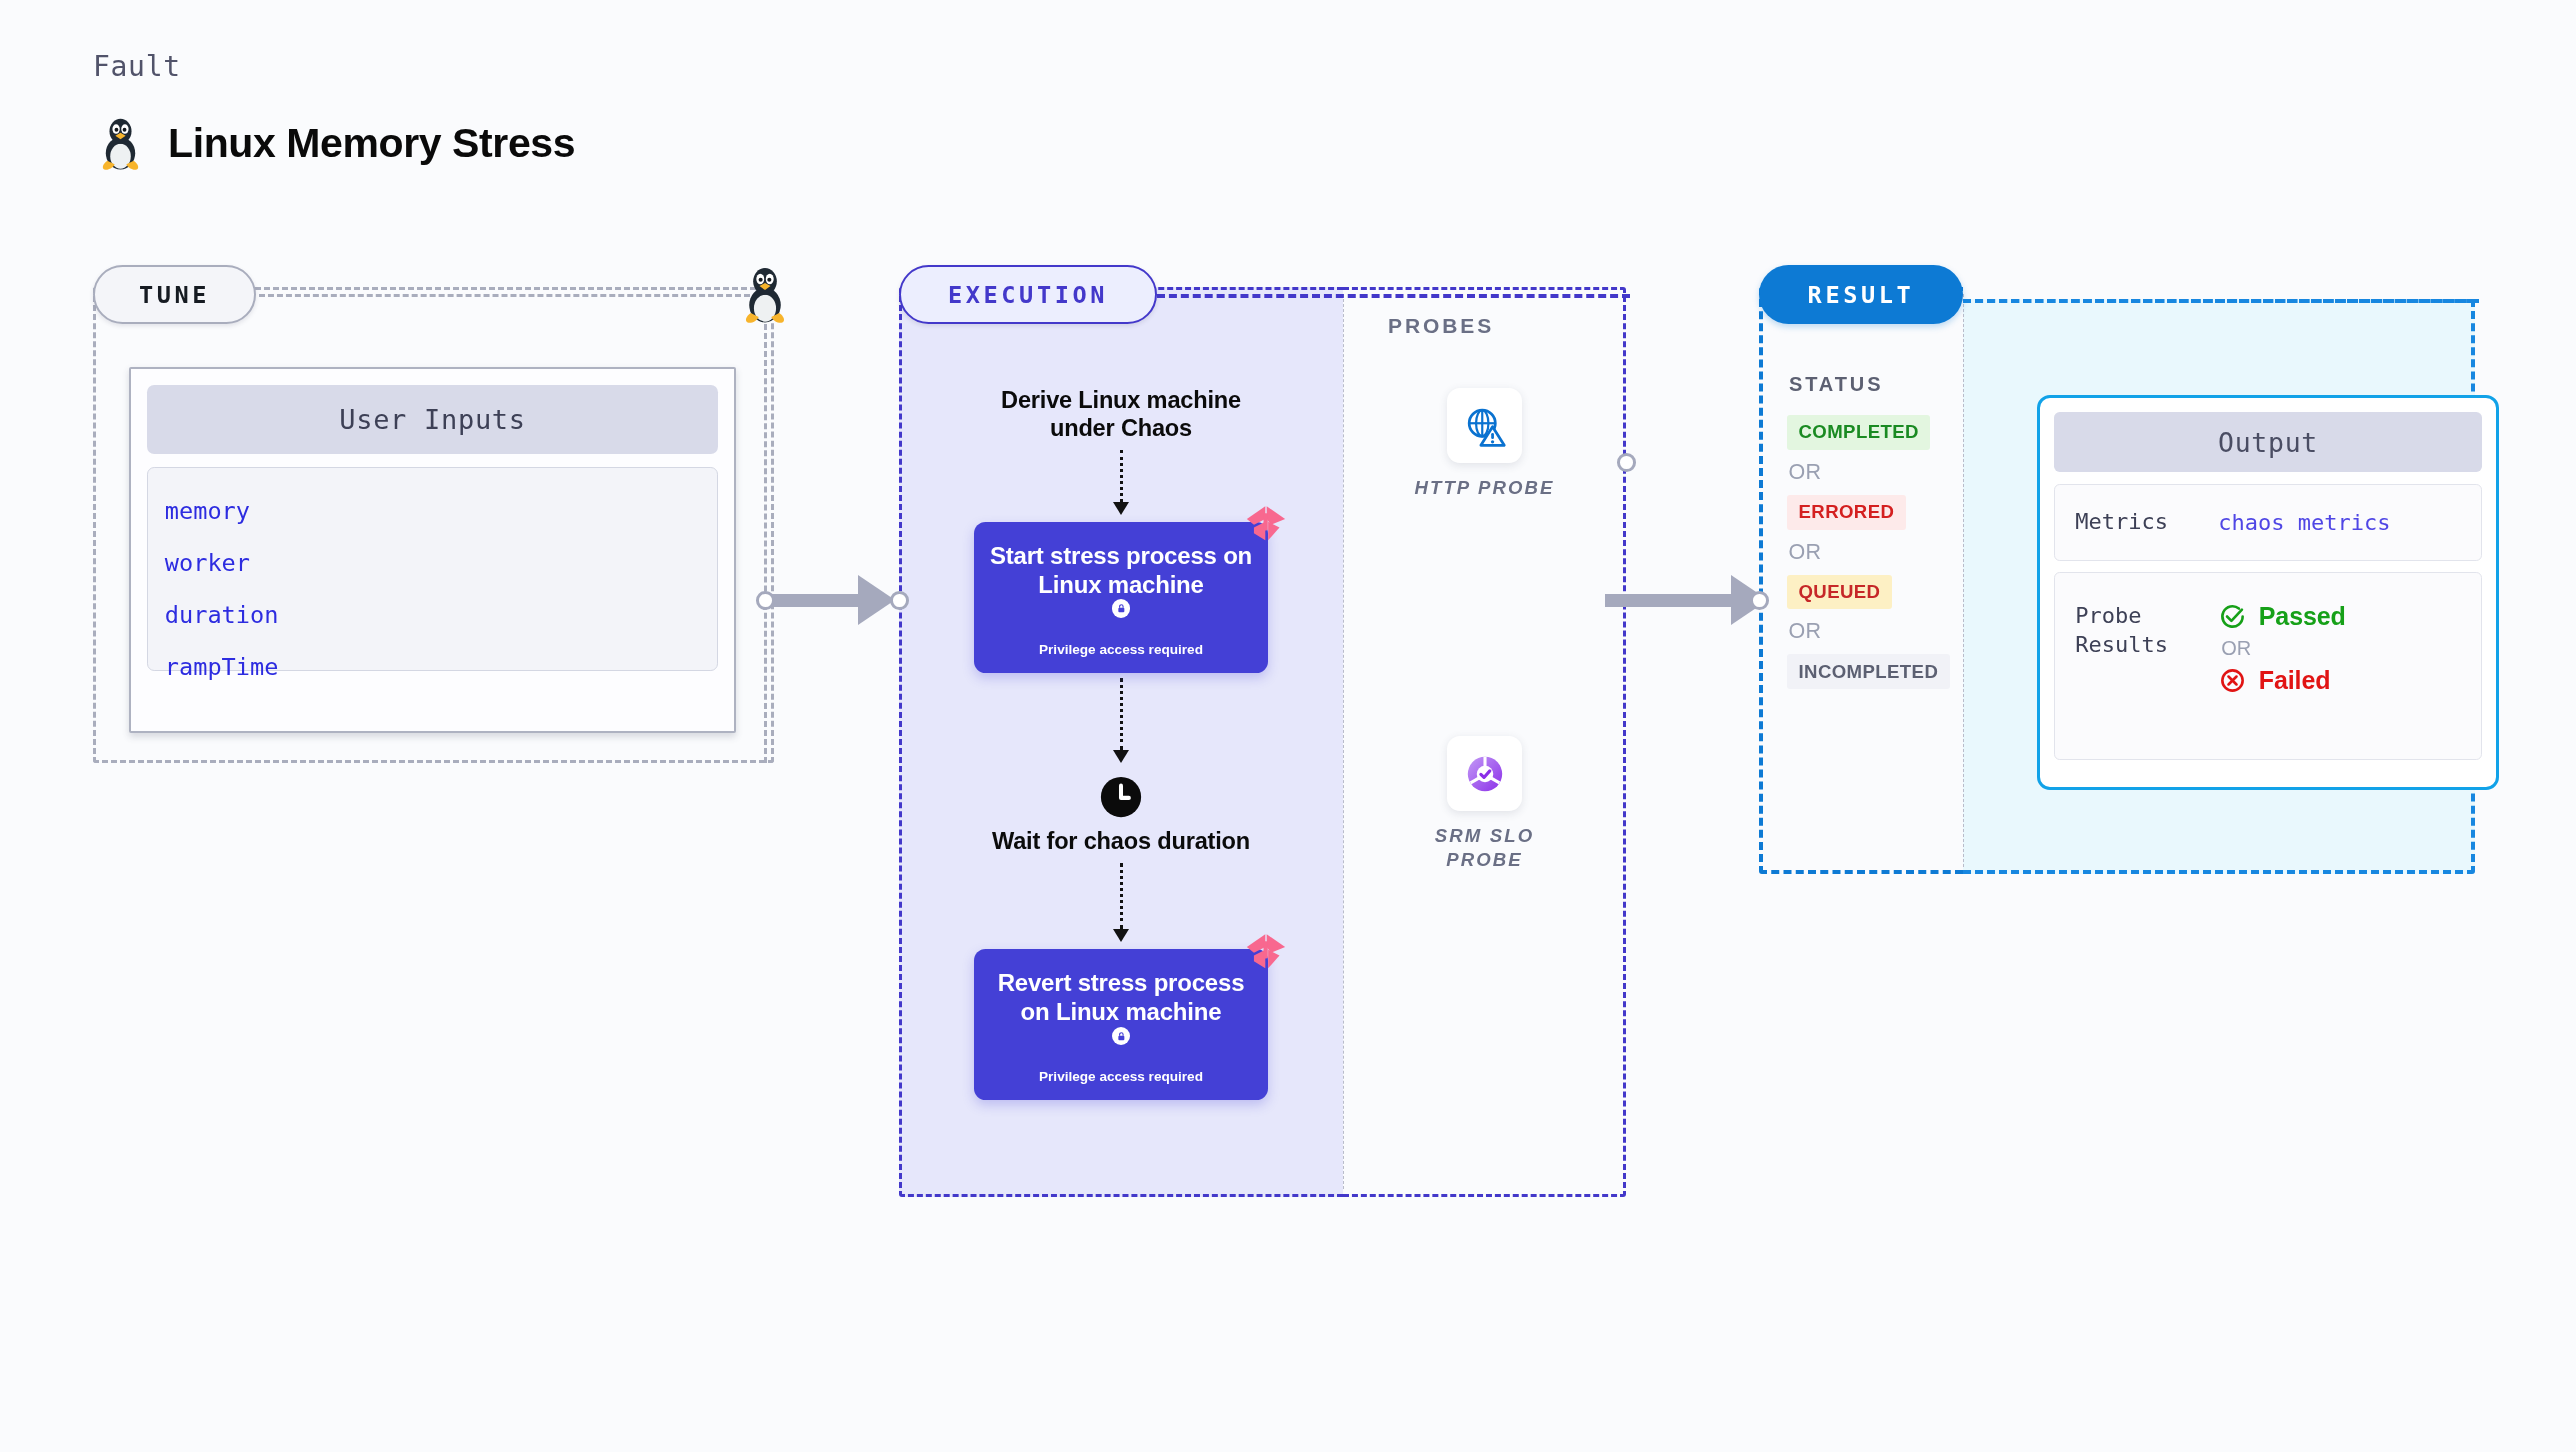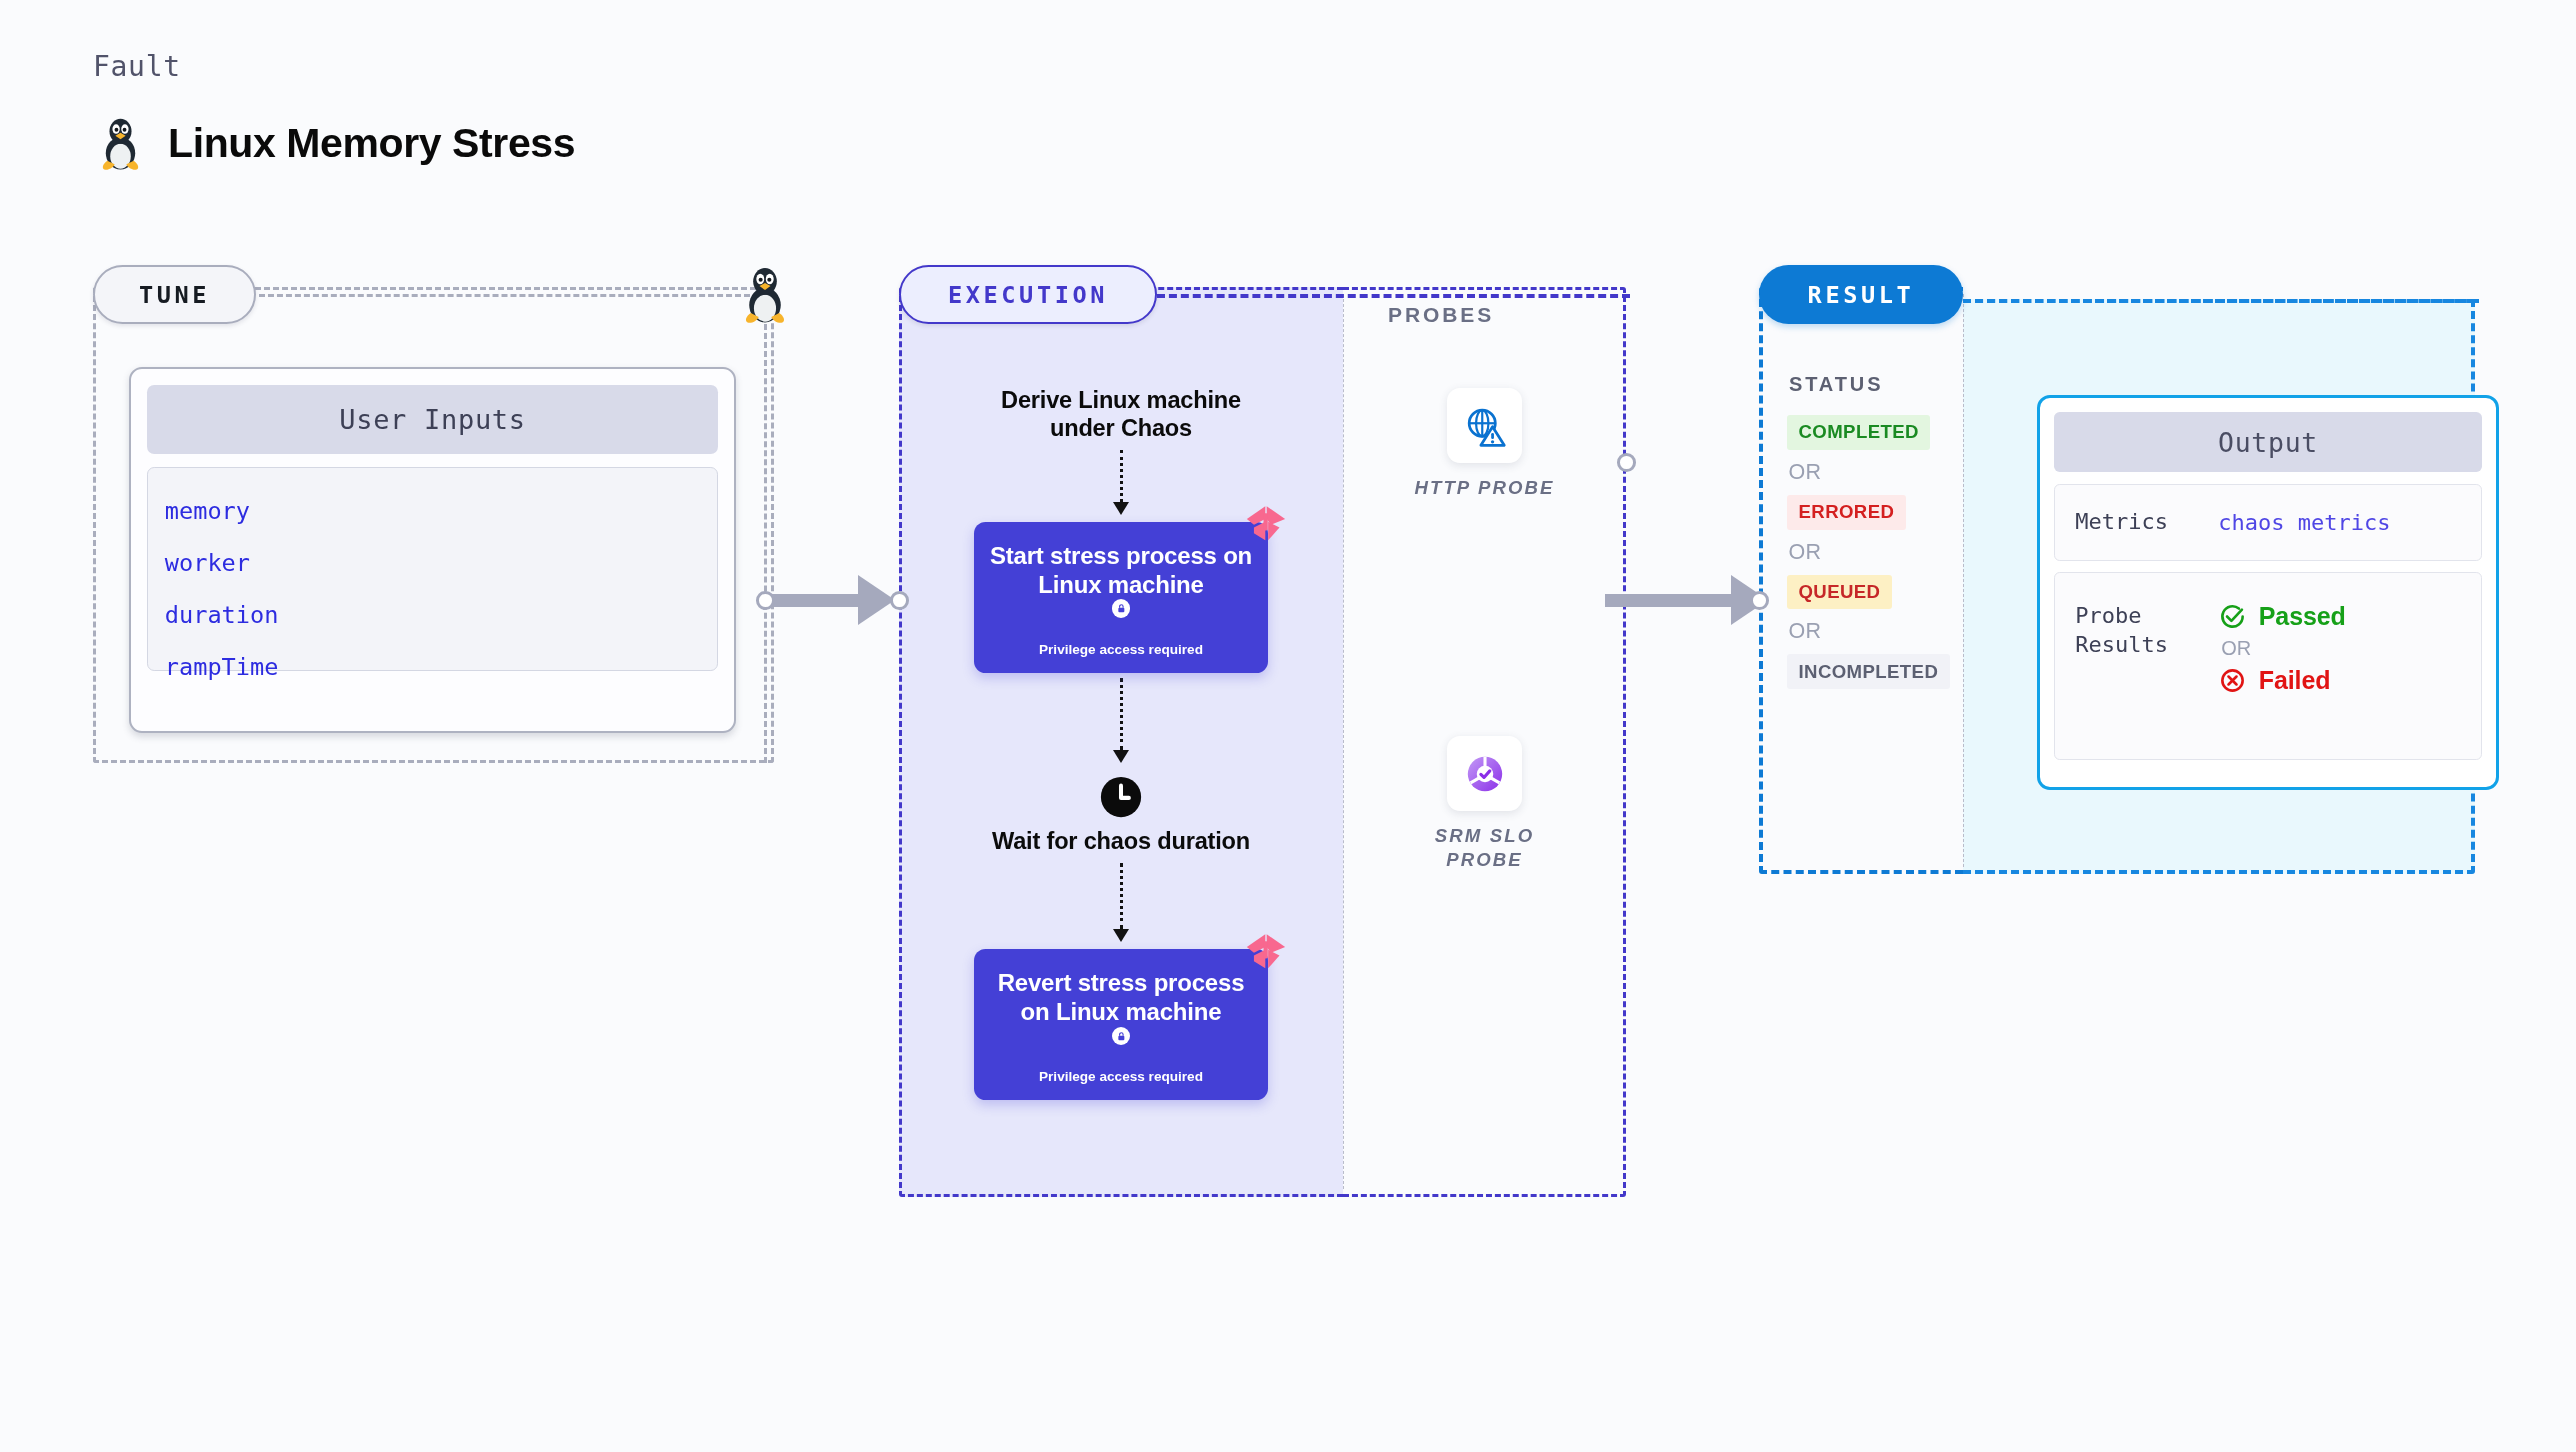--- a/index.html
+++ b/index.html
@@ -101,21 +101,21 @@
   
   .result-dash{
     position:absolute;left:1963px;top:299px;width:516px;height:0;
     border-top:4.3px dashed #1787e0;
   }
 
   
   .ui-card{
     position:absolute;left:129px;top:367px;width:607px;height:366px;
     box-sizing:border-box;background:#fdfdff;
-    border:2.1px solid #aeb2c1;border-radius:13px;
+    border:2.1px solid #aeb2c1;border-radius:2px;
     box-shadow:0 3.6px 7.2px rgba(60,64,90,.18);
     padding:15.8px;
   }
   .ui-title{
     height:69px;background:#d8dae9;border-radius:7.2px;
     display:flex;align-items:center;justify-content:center;
     font-family:"DejaVu Sans Mono","Liberation Mono",monospace;
     font-size:27px;color:#3d4056;letter-spacing:0.7px;
   }
   .ui-body{
@@ -174,21 +174,21 @@
   }
   .lock-badge{
     width:18.6px;height:18.6px;border-radius:50%;background:#ffffff;
     display:flex;align-items:center;justify-content:center;flex:none;
   }
   .harness-mark{position:absolute;right:-20px;top:-18.6px;width:44px;height:42px;}
   .clock-icon{width:42px;height:42px;display:block;margin:0 auto;}
 
   
   .probes-label{
-    position:absolute;left:1388px;top:303px;
+    position:absolute;left:1388px;top:314px;
     font-size:21px;font-weight:700;color:#6a6f85;letter-spacing:2.9px;
   }
   .probe-item{position:absolute;width:143px;text-align:center;}
   .probe-tile{
     width:75px;height:75px;margin:0 auto;background:#ffffff;
     border-radius:13px;box-shadow:0 2.9px 8.6px rgba(60,64,90,.12);
     display:flex;align-items:center;justify-content:center;
   }
   .probe-name{
     margin-top:13px;font-size:18.6px;font-weight:700;color:#6a6f85;

